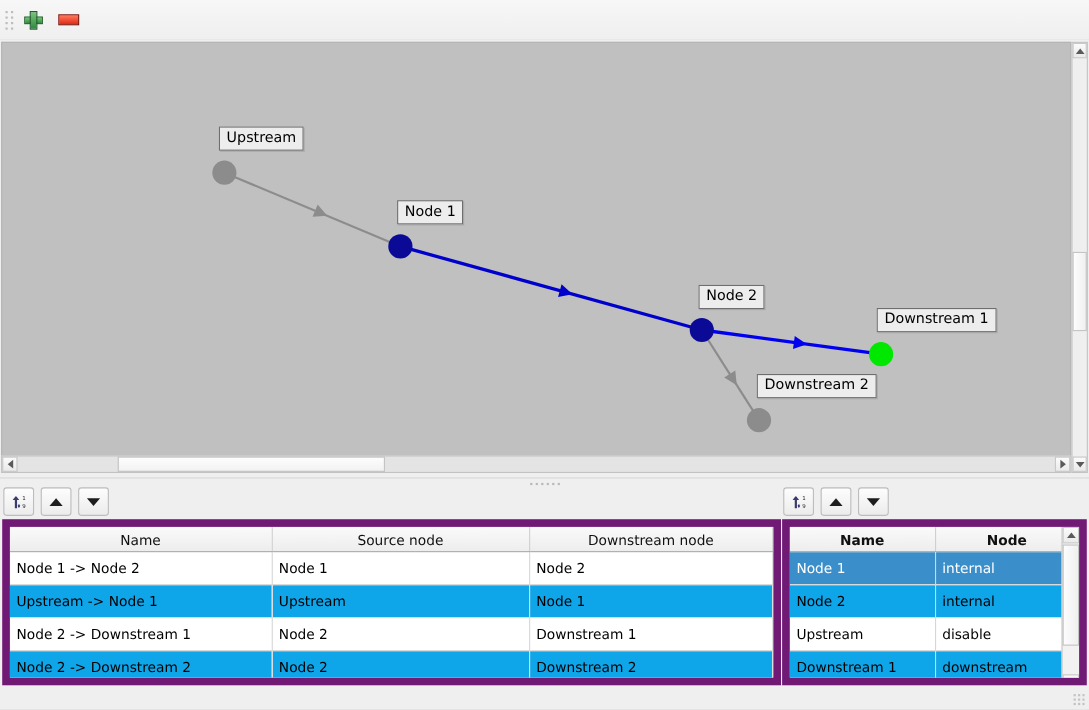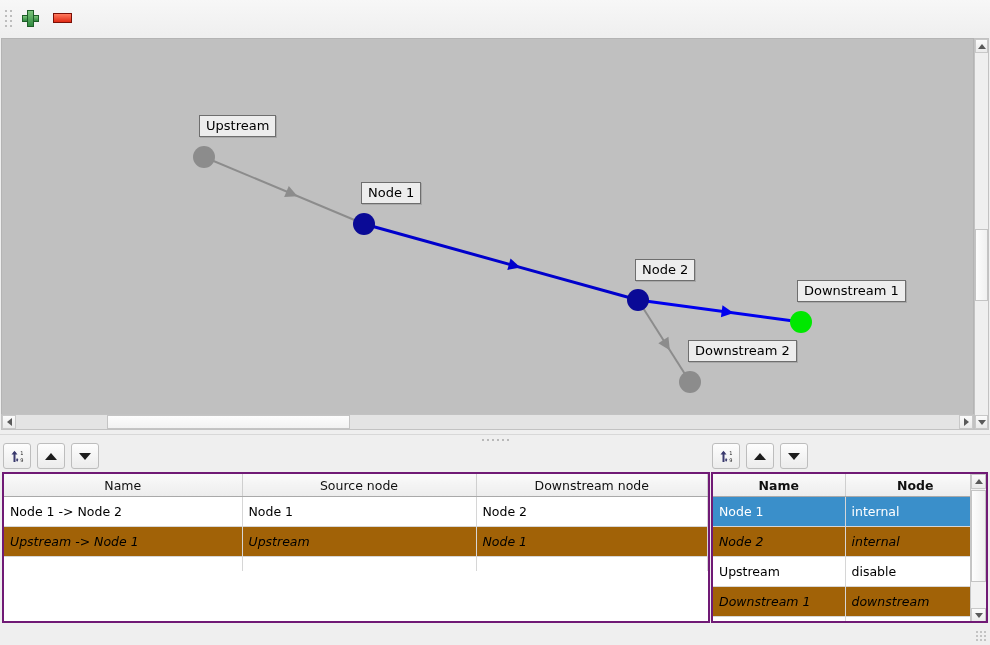--- a/index.html
+++ b/index.html
@@ -192,21 +192,21 @@
   .sq-btn .tri-up, .sq-btn .tri-down {
     border-left-width: 6px; border-right-width: 6px;
   }
   .sq-btn .tri-up { border-bottom: 7px solid #1d1d1d; border-bottom-width: 7px; }
   .sq-btn .tri-down { border-top: 7px solid #1d1d1d; border-top-width: 7px; }
 
   
   .table-box {
     position: absolute;
     background: #ffffff;
-    border: 2px solid #701a75;
+    border: 7px solid #701a75;
     box-sizing: border-box;
     overflow: hidden;
   }
   #left-table { left: 2px; top: 472px; width: 708px; height: 151px; }
   #right-table { left: 711px; top: 472px; width: 277px; height: 151px; }
 
   table.grid {
     border-collapse: collapse;
     table-layout: fixed;
     width: 100%;
@@ -225,21 +225,21 @@
   table.grid td {
     height: 29px;
     border-right: 1px solid #d6d6d6;
     border-bottom: 1px solid #d6d6d6;
     padding: 0 6px;
     white-space: nowrap;
     overflow: hidden;
     text-overflow: ellipsis;
   }
   table.grid tr.row-odd td { background: #ffffff; }
-  table.grid tr.row-even td { background: #a16207; font-style: italic; }
+  table.grid tr.row-even td { background: #0ea5e9; }
   table.grid tr.selected td { background: #3a8fca; color: #ffffff; }
   table.grid tr.filler td { height: 14px; background: #ffffff; border-bottom: none; }
 
   
   #right-vsb {
     position: absolute;
     right: 0; top: 0;
     width: 16px; height: 149px;
     background: #f2f2f2;
     border-left: 1px solid #c6c6c6;
@@ -420,20 +420,30 @@
         <tr class="row-odd">
           <td>Node 1 -&gt; Node 2</td>
           <td>Node 1</td>
           <td>Node 2</td>
         </tr>
         <tr class="row-even">
           <td>Upstream -&gt; Node 1</td>
           <td>Upstream</td>
           <td>Node 1</td>
         </tr>
+        <tr class="row-odd">
+          <td>Node 2 -&gt; Downstream 1</td>
+          <td>Node 2</td>
+          <td>Downstream 1</td>
+        </tr>
+        <tr class="row-even">
+          <td>Node 2 -&gt; Downstream 2</td>
+          <td>Node 2</td>
+          <td>Downstream 2</td>
+        </tr>
         <tr class="filler">
           <td></td>
           <td></td>
           <td></td>
         </tr>
       </tbody>
   </table>
 </div>
 
 <div class="table-box" id="right-table">

